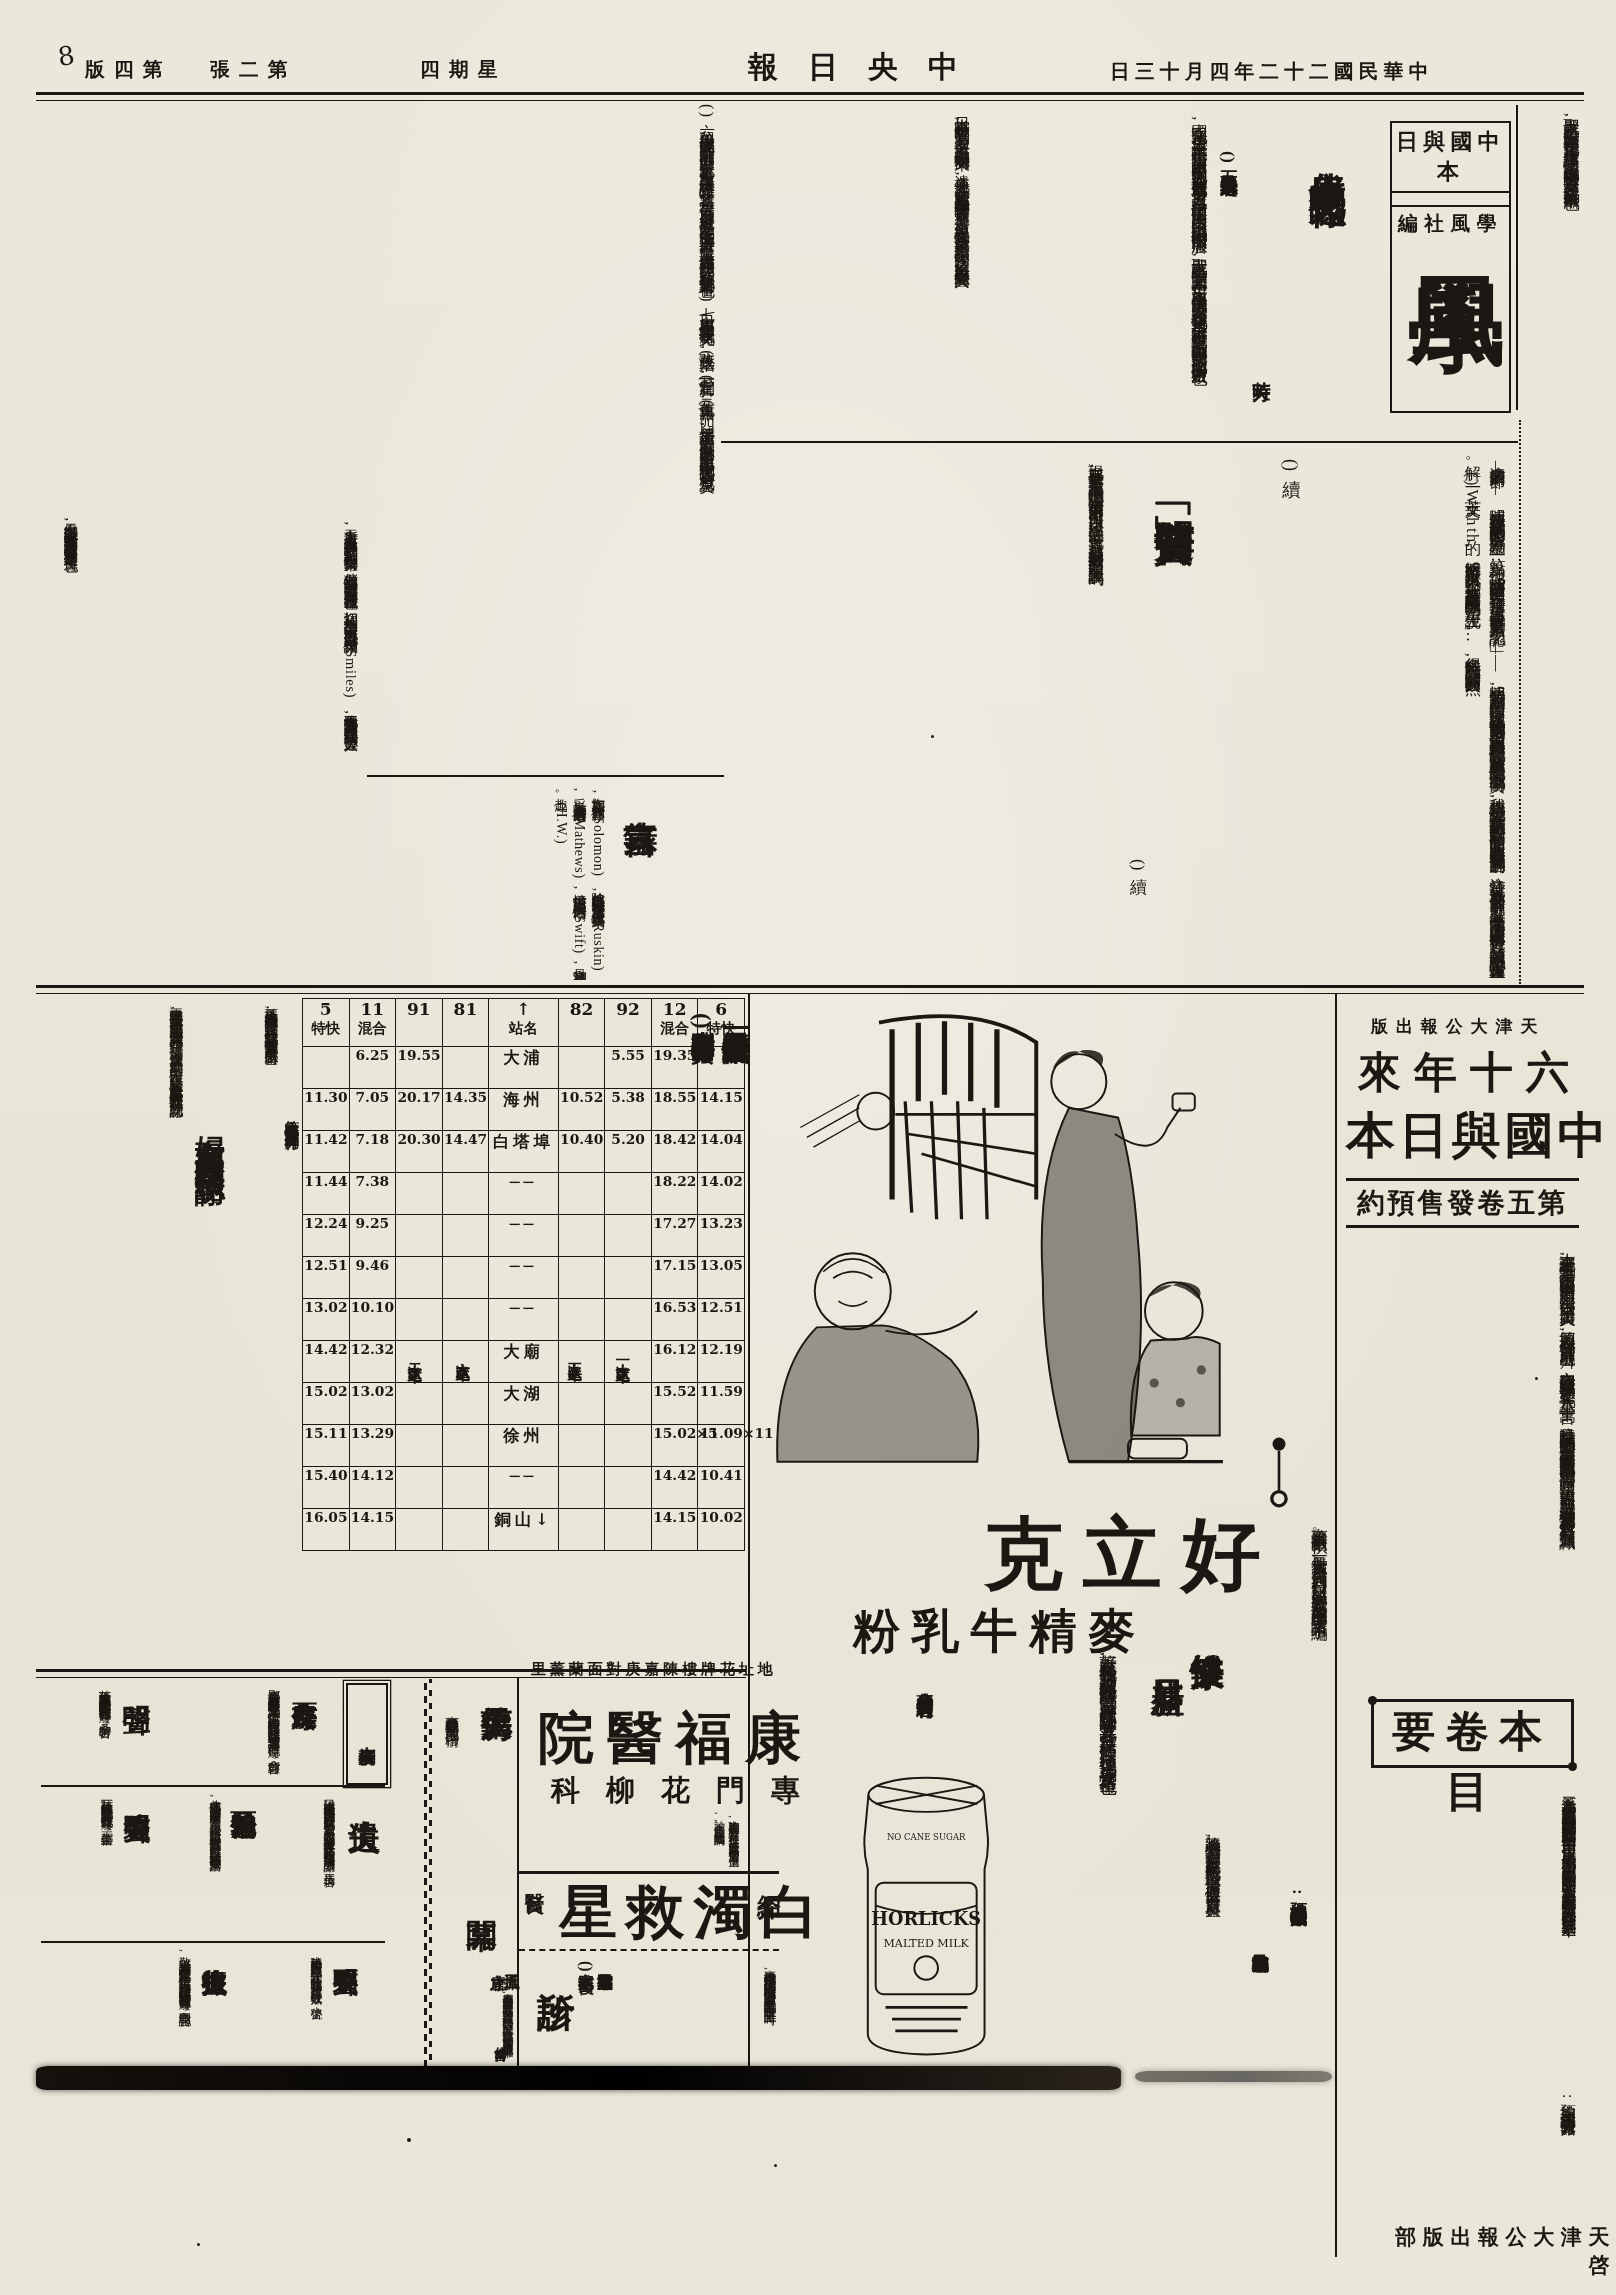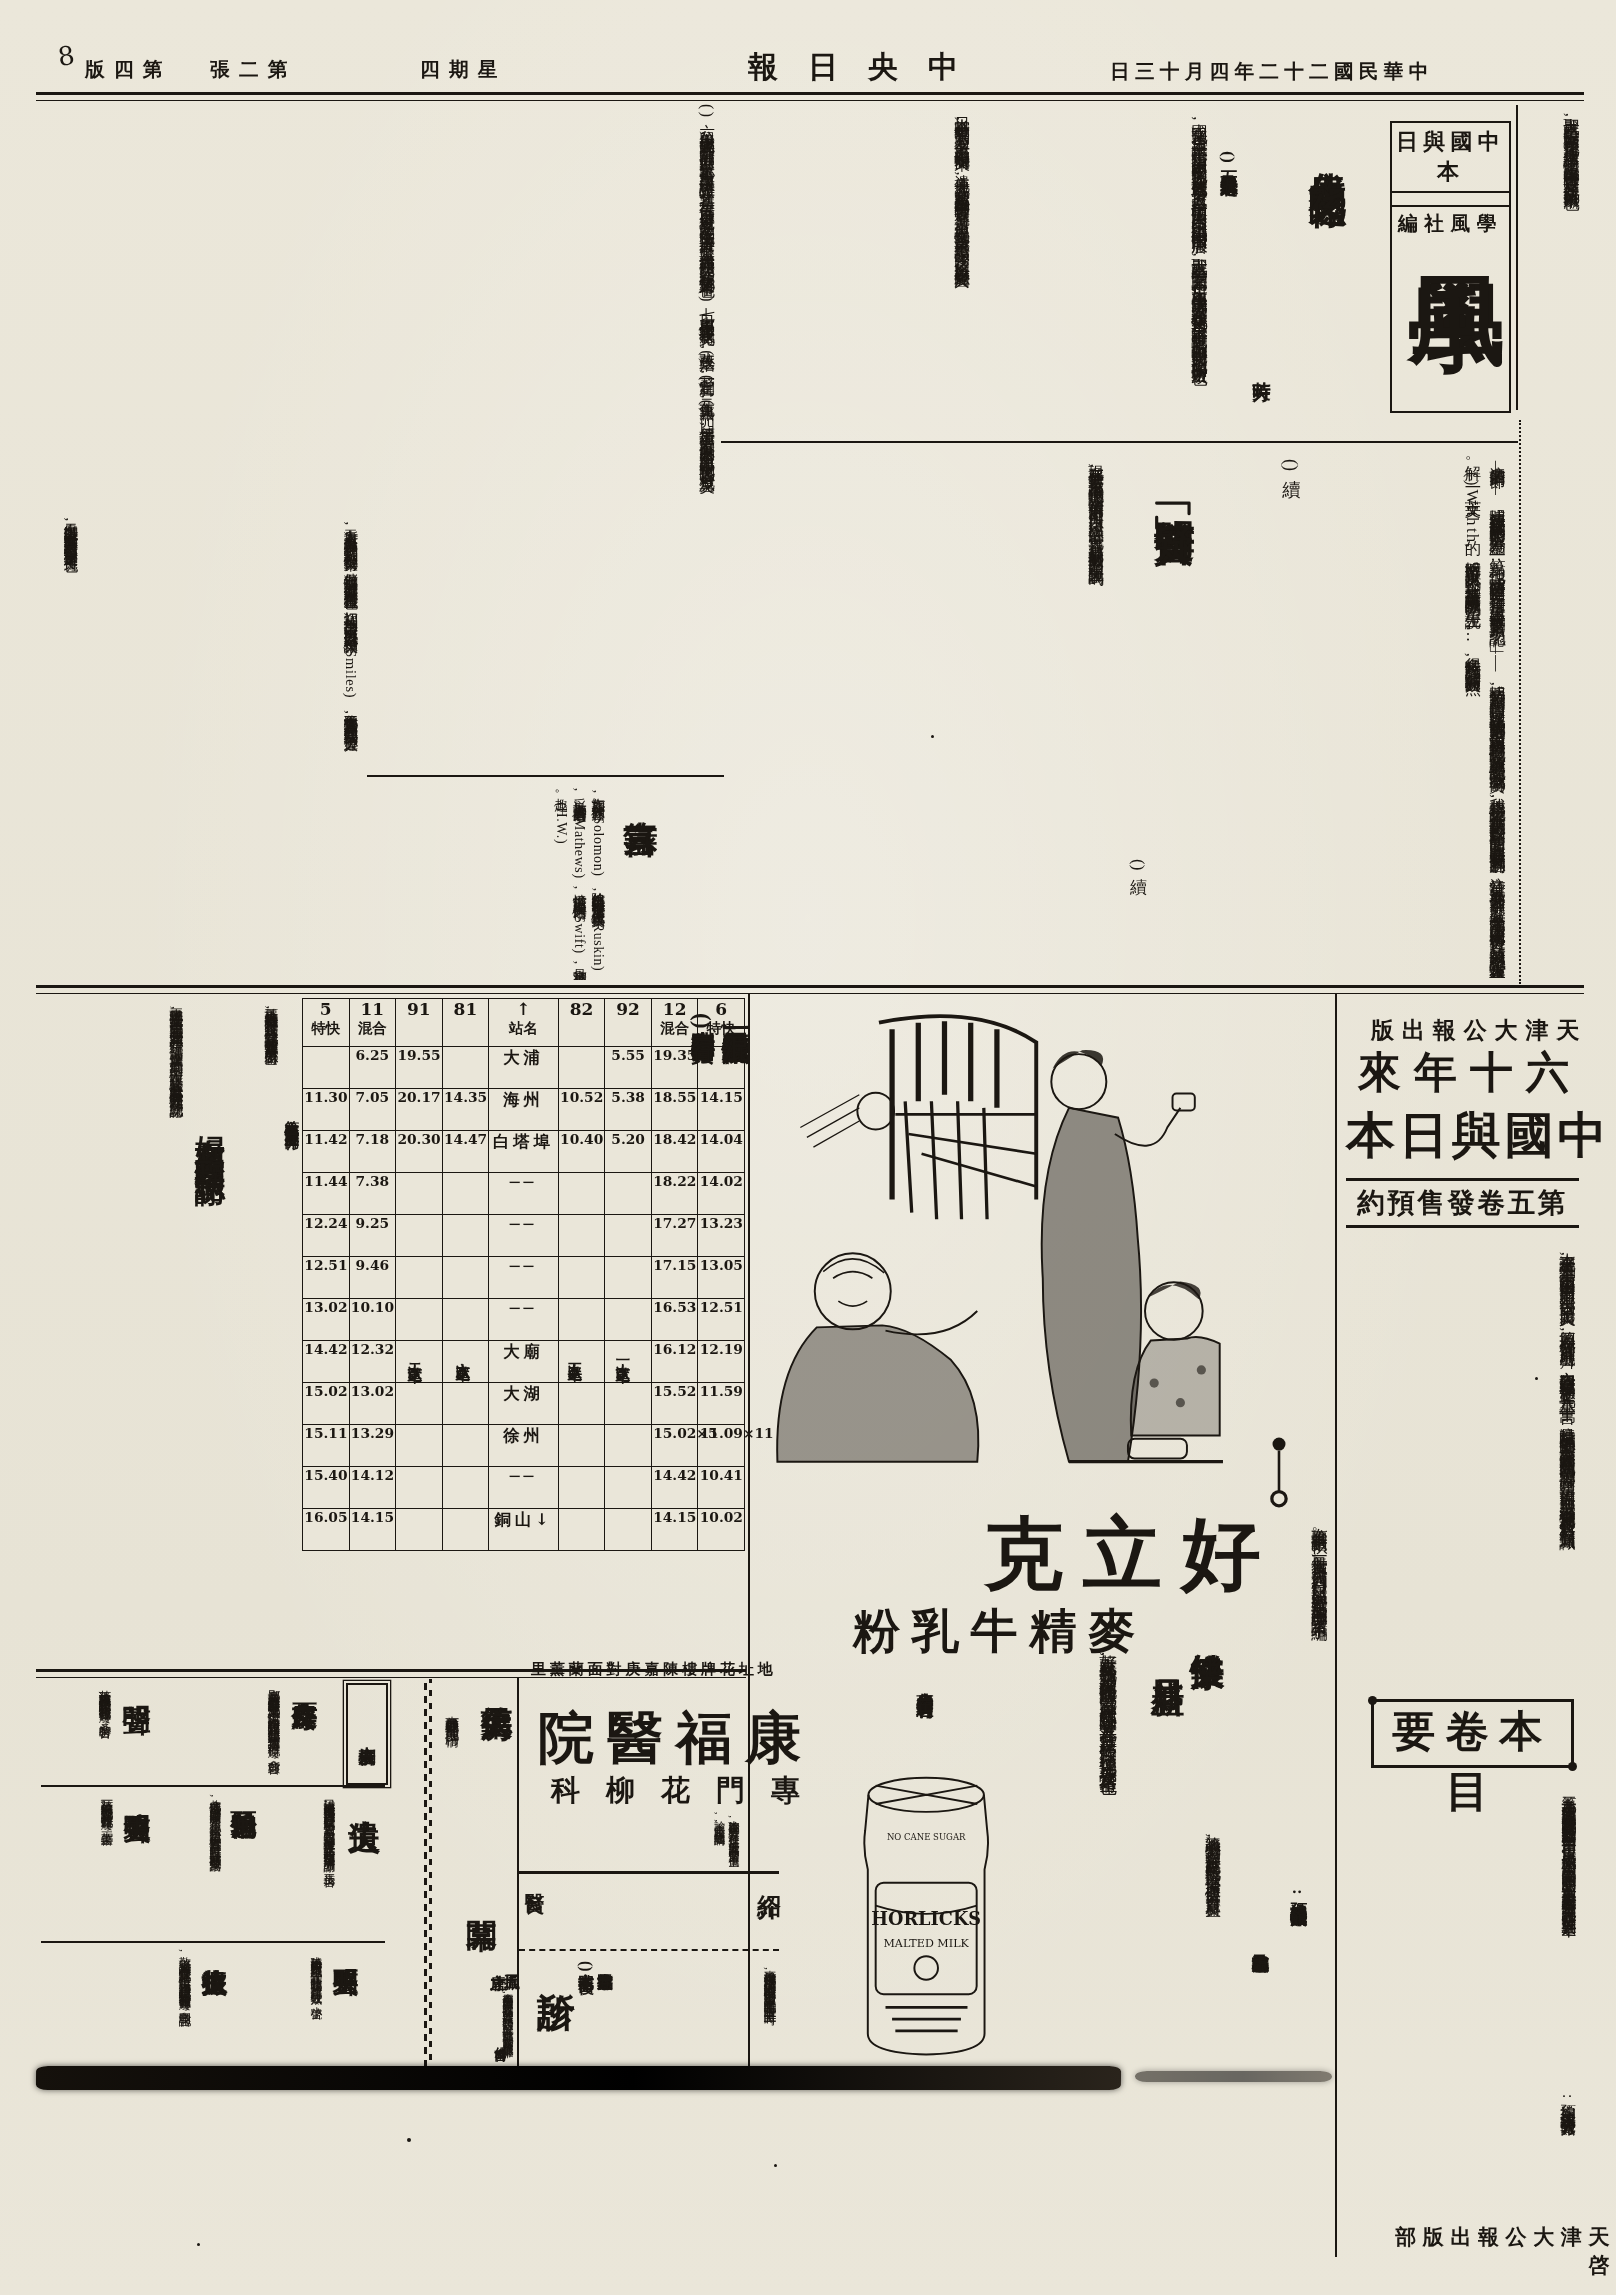--- a/index.html
+++ b/index.html
@@ -333,21 +333,21 @@
       <circle cx="107" cy="300" r="18" class="sketch" stroke-width="2"></circle>
       <path d="M45 360 L170 360 M55 378 L160 378 M60 396 L155 396" stroke="#1b1712" stroke-width="4"></path>
     </svg>
   </div>
   <div class="abs v body-txt" style="left:1010px;top:1640px;width:111px;height:426px;font-size:17.7px;">蓋好立克麥精牛乳粉,乃麥精及純潔之牛乳精煉而成,既富滋養,用以代替茶及咖啡,其效尤著,且無蔗糖,漿粉沖飲,極便消化,誠各界仕女之第二生命也。</div>
   <div class="abs v b" style="left:1184px;top:1627px;height:157px;font-size:34px;">康健快樂</div>
   <div class="abs v b" style="left:1144px;top:1653px;height:157px;font-size:34px;">日新月盛</div>
   <div class="abs v body-txt" style="left:1127px;top:1823px;width:98px;height:243px;font-size:15.7px;">無論勞心或勞力者,均宜常飲好立克麥精牛乳粉,以增進健康,而康健快樂,自日新月盛矣。</div>
 
   <div class="abs rule-v" style="left:1335px;top:994px;height:1263px;border-left-width:2.6px;"></div>
-  <div class="abs rtl b" style="left:1371px;top:1015px;font-size:23px;letter-spacing:7.9px;">天津大公報出版</div>
+  <div class="abs rtl b" style="left:1371px;top:1015px;font-size:17px;letter-spacing:7.9px;">天津大公報出版</div>
   <div class="abs rtl b" style="left:1358px;top:1044px;font-size:43px;letter-spacing:13px;">六十年來</div>
   <div class="abs rtl b" style="left:1346px;top:1103px;font-size:49px;letter-spacing:3.9px;">中國與日本</div>
   <div class="abs banner rtl b" style="left:1346px;top:1178px;width:233px;font-size:27.5px;letter-spacing:2.6px;padding:3.9px 0;">第五卷發售預約</div>
   <div class="abs v body-txt" style="left:1346px;top:1240px;width:233px;height:433px;font-size:16.4px;">本書記者王芸生編纂,「六十年來中國與日本」前出四卷,風行宇內,早已膾炙人口。第四卷現亦付梓,准四月底出齊。內容自伊藤渡韓至滿清傾亡止,凡十八章,二十萬言。這時是中日關係的重要時期,本卷述朝鮮亡國及東北問題,溯因尋果,頭頭是道,節目光四射無遺,編者不僅充分利用了搜尋新史料,發掘新知識。</div>
   <div id="benjuan" class="abs" style="left:1371px;top:1699px;width:197px;height:63px;">
     <span class="dot" style="left:-5.9px;top:-5.9px;"></span>
       <span class="dot" style="right:-5.9px;bottom:-5.9px;"></span>
     <div class="rtl b" style="font-size:43px;letter-spacing:10.5px;line-height:60px;">本卷要目</div>
   </div>
   <div class="abs v body-sm" style="left:1346px;top:1784px;width:233px;height:295px;font-size:15px;line-height:1.45;">第三十九章 伊藤渡韓與日韓新協約 滿鐵會社與關東都督府 路協約及借款合同 第四十三章 日法協定 日俄新協約 第四十八章 安奉路問題 間島問題 第四十五章 定韓界約與東三省五案交涉 克圓計畫 韓國合併 朝鮮之五十四章</div>
@@ -395,20 +395,21 @@
 
   <div class="abs rule-v" style="left:517px;top:1678px;height:390px;"></div>
   <div class="abs rtl b" style="left:531px;top:1660px;font-size:15px;letter-spacing:3.9px;">地址花牌樓陳嘉庚對面蘭薰里</div>
   <div class="abs rtl b" style="left:538px;top:1701px;font-size:56px;letter-spacing:13px;">康福醫院</div>
   <div class="abs rtl b" style="left:551px;top:1771px;font-size:29px;letter-spacing:26px;">專門花柳科</div>
   <div class="abs v body-sm" style="left:521px;top:1811px;width:220px;height:56px;font-size:11px;line-height:1.3;">本院專治花柳,至有特效,各種注射法,注射六零六藥液,病室留醫,一應俱全。上午九時至一時門診,下午四時出診,急症隨請隨到。</div>
   <div class="abs rule-h" style="left:517px;top:1871px;width:262px;border-top-width:3.3px;"></div>
 
   <div class="abs v b" style="left:753px;top:1877px;height:79px;font-size:23.6px;">介紹</div>
   <div class="abs v b" style="left:522px;top:1877px;height:66px;font-size:19.7px;">良醫</div>
+  <div class="abs rtl b" style="left:559px;top:1874px;font-size:58px;letter-spacing:9.2px;">白濁救星</div>
   <div class="abs dash-h" style="left:519px;top:1949px;width:260px;"></div>
   <div class="abs v head-v" style="left:530px;top:1962px;height:98px;font-size:38px;">診所</div>
   <div class="abs v b" style="left:501px;top:1962px;height:72px;font-size:15.7px;">周振五</div>
   <div class="abs v b" style="left:487px;top:1962px;height:72px;font-size:15.7px;">唐立才</div>
   <div class="abs v b" style="left:493px;top:2038px;height:29px;font-size:11.8px;">仇仲甫 同啓</div>
   <div class="abs v b" style="left:594px;top:1961px;height:105px;font-size:15.7px;">本京成賢街雙井巷</div>
   <div class="abs v b" style="left:575px;top:1961px;height:105px;font-size:15.7px;">七號本宅(面後)</div>
   <div class="abs v body-sm" style="left:617px;top:1960px;width:161px;height:108px;font-size:12.5px;">專治花柳白濁淋尿等症,注射治療均能斷根,貧困者診金減半,上午九時至十二時,下午二時至五時。</div>
 
   <div class="abs smudge" style="left:36px;top:2066px;width:1085px;height:23.6px;"></div>

